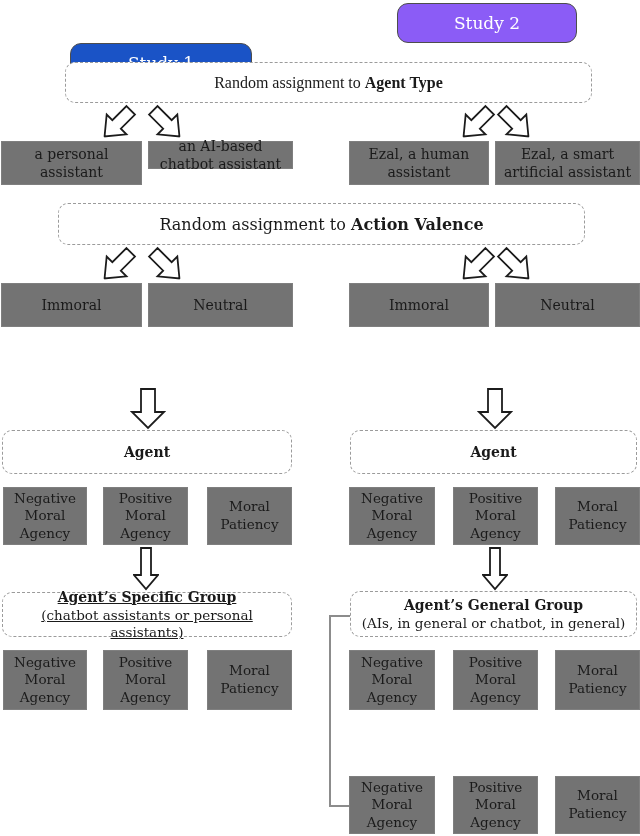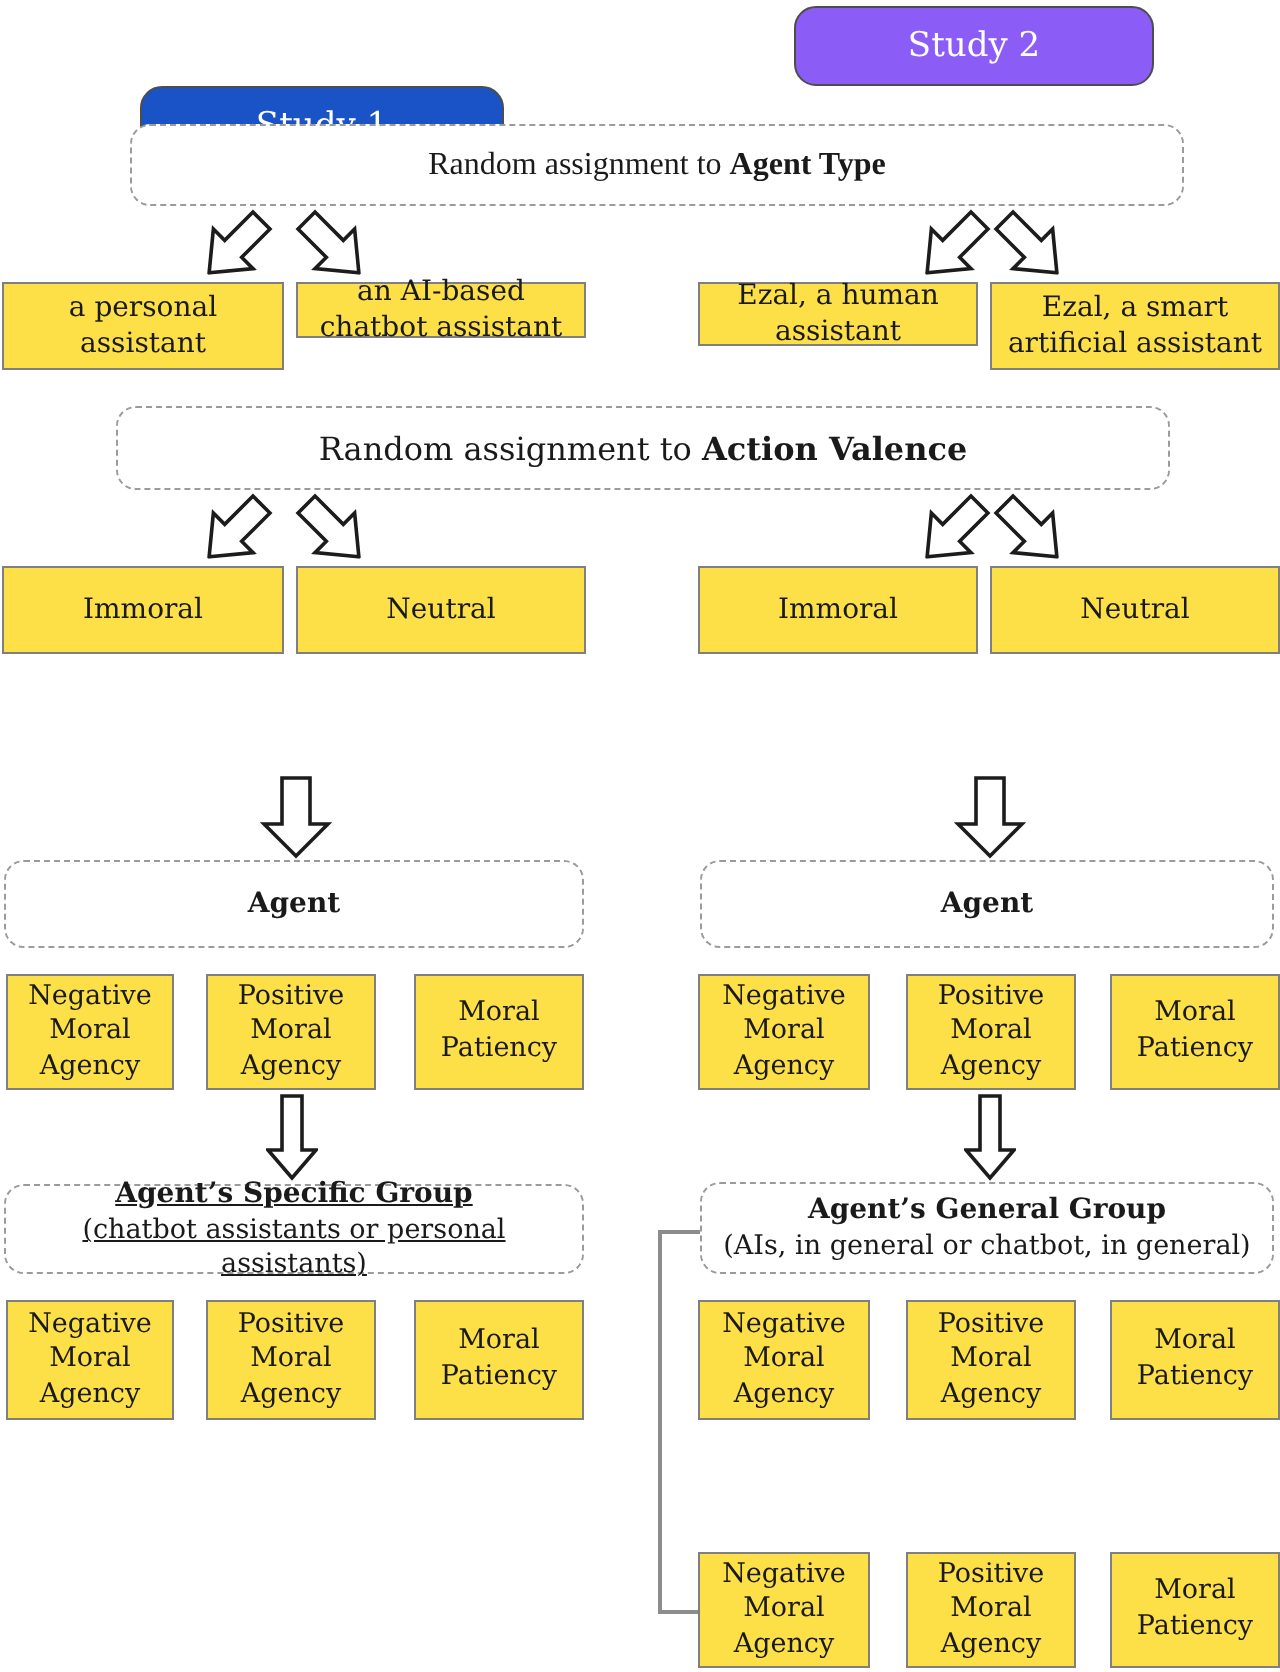--- a/index.html
+++ b/index.html
@@ -12,21 +12,21 @@
   .pill {
     border-radius:11px; border:1.5px solid #4d4d4d; color:#ffffff;
     font-size:17px; display:flex; align-items:center; justify-content:center;
   }
   .dashed {
     border:1.4px dashed #9b9b9b; border-radius:10px; background:#ffffff;
     display:flex; flex-direction:column; align-items:center; justify-content:center;
     text-align:center; font-size:16px;
   }
   .box {
-    border:1.5px solid #7f7f7f; background:#fde047;
+    border:1.5px solid #7f7f7f; background:#737373;
     display:flex; align-items:center; justify-content:center;
     text-align:center; font-size:13.5px; line-height:1.3;
   }
   .opt { font-size:14px; }
   .b { font-weight:bold; }
   .gtitle { font-size:14px; font-weight:bold; line-height:1.4; }
   .gsub { font-size:13.5px; line-height:1.25; }
   .w1 { max-width:100px; } .w2 { max-width:128px; } .w3 { max-width:108px; } .w4 { max-width:142px; }
   svg.arr { position:absolute; }
   .rotL { transform:rotate(45deg); }
@@ -61,21 +61,21 @@
   <svg class="arr rotR" style="left:495px; top:103px;" width="40" height="40" viewBox="0 0 40 40">
       <path class="apath" d="M14 2 H26 V22 H34 L20 39 L6 22 H14 Z"></path>
     </svg>
 
   <div class="abs box opt" style="left:1px; top:141px; width:141px; height:44px;">
     <span class="w1">a personal assistant</span>
   </div>
   <div class="abs box opt" style="left:148px; top:141px; width:145px; height:28px;">
     <span class="w2">an AI-based chatbot assistant</span>
   </div>
-  <div class="abs box opt" style="left:349px; top:141px; width:140px; height:32px;">
+  <div class="abs box opt" style="left:349px; top:141px; width:140px; height:44px;">
     <span class="w3">Ezal, a human assistant</span>
   </div>
   <div class="abs box opt" style="left:495px; top:141px; width:145px; height:44px;">
     <span class="w4">Ezal, a smart artificial assistant</span>
   </div>
 
   <div class="abs dashed" style="left:58px; top:203px; width:527px; height:42px;">
     <div><span>Random assignment to </span><span class="b">Action Valence</span></div>
   </div>
 

